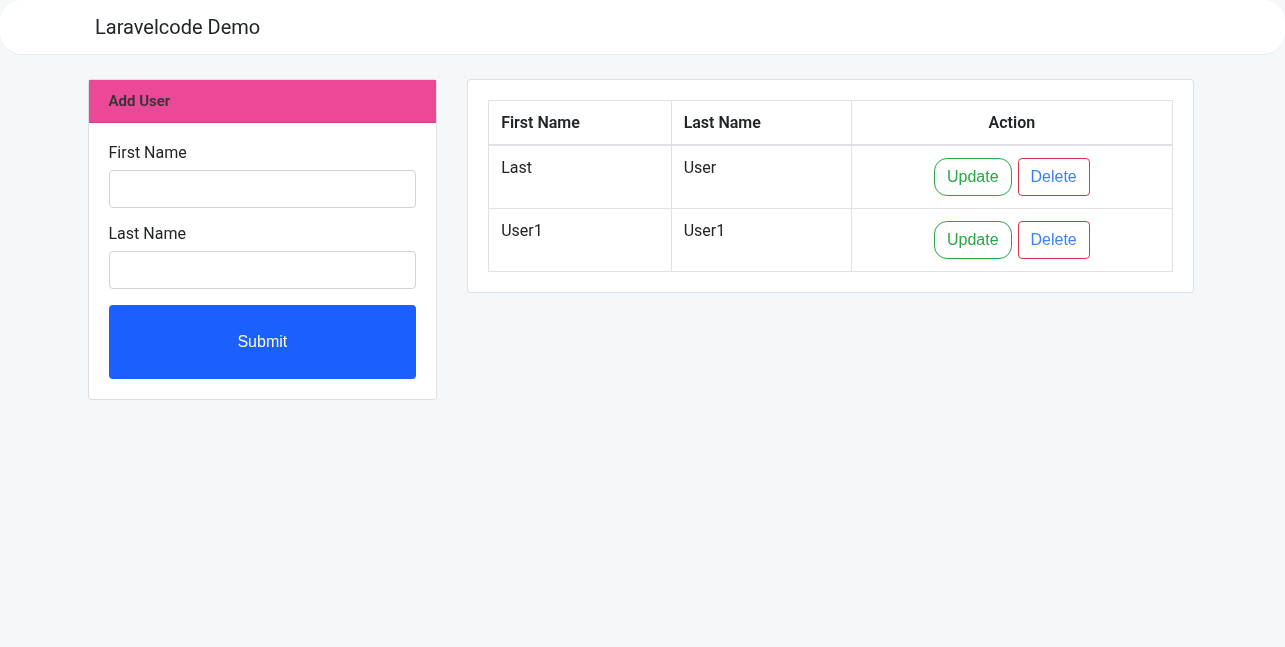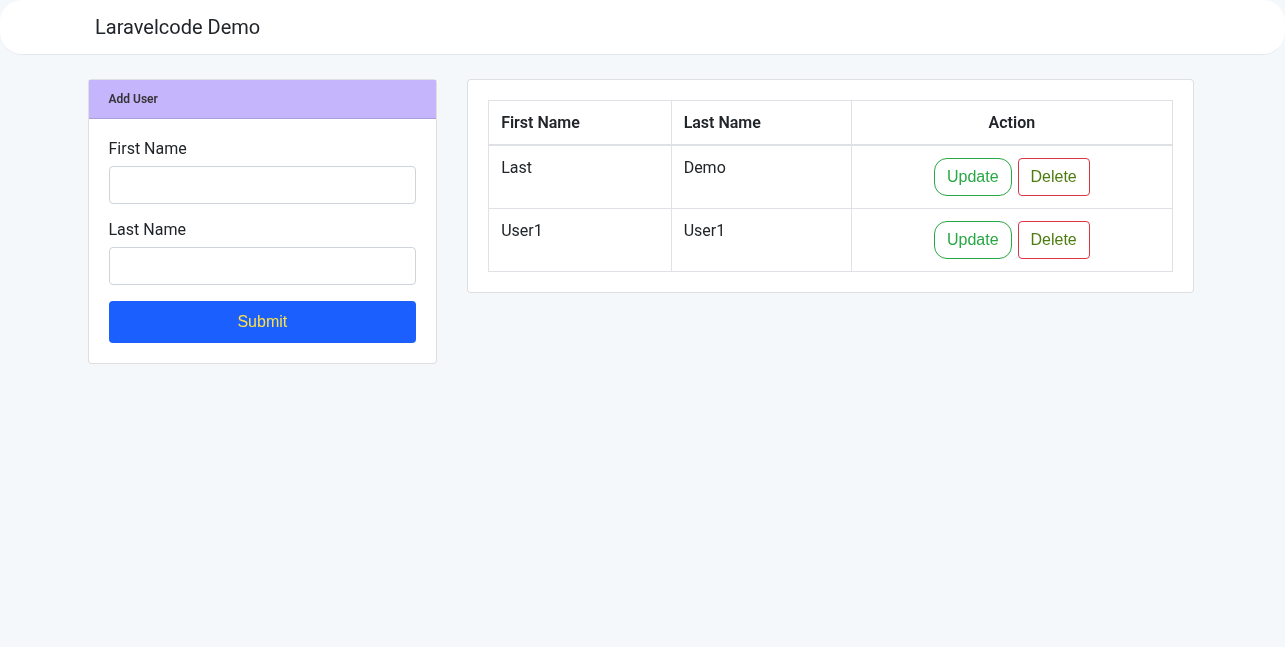--- a/index.html
+++ b/index.html
@@ -41,26 +41,26 @@
     }
     .col-right {
       flex: 0 0 65.5%;
     }
     .card {
       background: #fff;
       border: 1px solid rgba(0,0,0,.125);
       border-radius: 4px;
     }
     .card-header {
-      background: #c4b5fd;
+      background: #ec4899;
       padding: 12px 20px;
       border-bottom: 1px solid rgba(0,0,0,.125);
       font-weight: 600;
       color: #333;
-      font-size: 12px;
+      font-size: 15px;
     }
     .card-body {
       padding: 20px;
     }
     .form-group {
       margin-bottom: 16px;
     }
     .form-group.last {
       margin-bottom: 0;
     }
@@ -89,33 +89,33 @@
       vertical-align: middle;
       border: 1px solid transparent;
       padding: 6px 12px;
       font-size: 16px;
       line-height: 1.5;
       border-radius: 4px;
       cursor: pointer;
     }
     .btn-primary {
       background: #1b5fff;
-      color: #fde047;
+      color: #fef9c3;
       width: 100%;
-      padding: 8px 12px;
+      padding: 24px 12px;
     }
     .btn-outline-success {
       color: #28a745;
       background: transparent;
       border-color: #28a745;
       padding: 6px 12px;
       border-radius: 13px;
     }
     .btn-outline-danger {
-      color: #4d7c0f;
+      color: #3b82f6;
       background: transparent;
       border-color: #dc3545;
       padding: 6px 12px;
     }
     .btn-sm-wrap {
       display: inline-block;
       margin: 0 1px;
     }
     table {
       width: 100%;
@@ -177,21 +177,21 @@
             <thead>
               <tr>
                 <th>First Name</th>
                 <th>Last Name</th>
                 <th class="text-center">Action</th>
               </tr>
             </thead>
             <tbody>
               <tr>
                 <td>Last</td>
-                <td>Demo</td>
+                <td>User</td>
                 <td class="text-center action-cell">
                   <span class="btn-sm-wrap"><button type="button" class="btn btn-outline-success">Update</button></span>
                   <span class="btn-sm-wrap"><button type="button" class="btn btn-outline-danger">Delete</button></span>
                 </td>
               </tr>
               <tr>
                 <td>User1</td>
                 <td>User1</td>
                 <td class="text-center action-cell">
                   <span class="btn-sm-wrap"><button type="button" class="btn btn-outline-success">Update</button></span>

